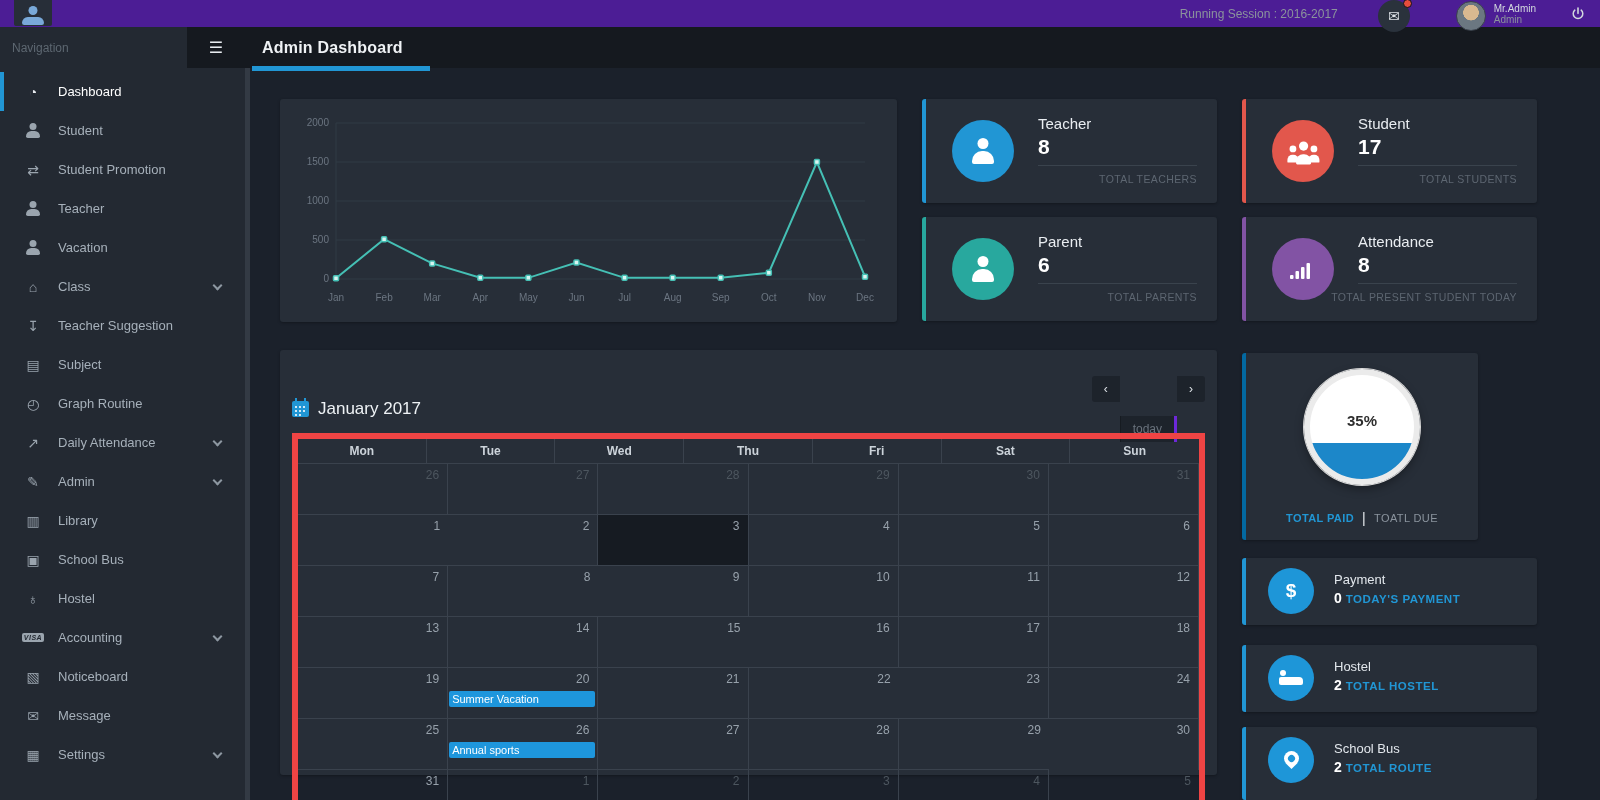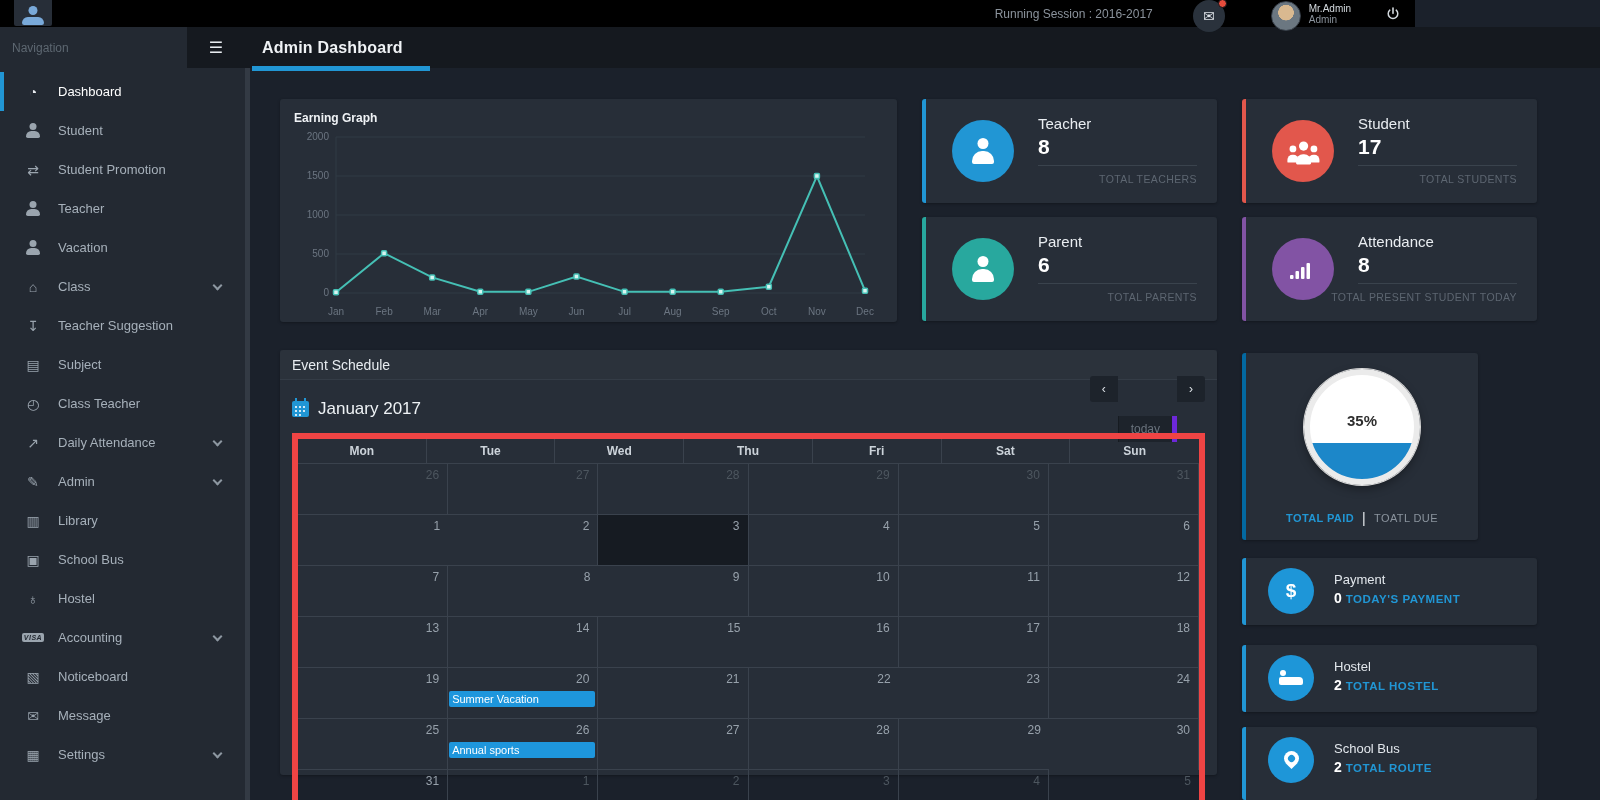--- a/index.html
+++ b/index.html
@@ -1,20 +1,20 @@
 <!DOCTYPE html>
 <html><head>
 <meta charset="utf-8">
 <style>
   *{margin:0;padding:0;box-sizing:border-box;}
   html,body{width:1600px;height:800px;overflow:hidden;}
   body{font-family:"Liberation Sans","DejaVu Sans",sans-serif;background:#1b212b;position:relative;color:#cfd6dd;}
 
   
-  .topbar{position:absolute;left:0;top:0;width:1415px;height:27px;background:#000000;display:flex;align-items:center;z-index:5;}
+  .topbar{position:absolute;left:0;top:0;width:1600px;height:27px;background:#4c1d95;display:flex;align-items:center;z-index:5;}
   .logo-box{position:absolute;left:14px;top:-6px;width:38px;height:32px;background:#272e38;display:flex;align-items:flex-end;justify-content:center;border-radius:2px;}
   .logo-person{position:relative;width:22px;height:18px;}
   .logo-person::before{content:"";position:absolute;top:-2px;left:50%;transform:translateX(-50%);width:9px;height:9px;border-radius:50%;background:#79a9d9;}
   .logo-person::after{content:"";position:absolute;bottom:1px;left:50%;transform:translateX(-50%);width:22px;height:8px;border-radius:8px 8px 3px 3px;background:#79a9d9;}
   .session{margin-left:auto;font-size:12px;color:#8b939c;padding-right:40px;}
   .msg-btn{position:relative;width:32px;height:32px;margin-top:4px;border-radius:50%;background:#2a323c;display:flex;align-items:center;justify-content:center;color:#dfe4e9;font-size:14px;margin-right:46px;}
   .msg-btn .dot{position:absolute;top:-1px;right:-2px;width:9px;height:9px;border-radius:50%;background:#e74c3c;border:1px solid #0f1319;}
   .avatar{width:30px;height:30px;margin-top:4px;border-radius:50%;background:radial-gradient(circle at 50% 38%,#d9b990 34%,#6b7781 36%);margin-right:8px;border:1px solid #3a424c;}
   .userblock{line-height:11px;margin-right:34px;}
   .userblock .uname{font-size:10px;color:#d3d9de;}
@@ -82,21 +82,21 @@
   .ev-head{height:30px;border-bottom:1px solid #343c46;background:rgba(255,255,255,.02);display:flex;align-items:center;padding-left:12px;font-size:14px;color:#e8edf1;}
   .month-row{position:absolute;left:12px;right:12px;top:42px;height:34px;display:flex;align-items:center;}
   .cal-icon{width:17px;height:16px;background:#2196d4;border-radius:2px;position:relative;margin-right:9px;}
   .cal-icon::before{content:"";position:absolute;top:5px;left:3px;width:2px;height:2px;background:#cfe9f8;box-shadow:4px 0 #cfe9f8,8px 0 #cfe9f8,0 4px #cfe9f8,4px 4px #cfe9f8,8px 4px #cfe9f8,0 8px #cfe9f8,4px 8px #cfe9f8;}
   .cal-icon::after{content:"";position:absolute;top:-3px;left:3px;width:2px;height:3px;background:#2196d4;box-shadow:9px 0 #2196d4;}
   .month-label{font-size:17px;color:#eef2f5;}
   .cal-nav{margin-left:auto;display:flex;}
   .cal-nav button{background:#1d232b;border:0;color:#dfe4e9;font-size:12px;height:26px;padding:0 12px;cursor:pointer;font-family:inherit;}
   .cal-nav .nav-prev{border-radius:3px 0 0 3px;}
   .cal-nav .nav-next{border-radius:0 3px 3px 0;}
-  .cal-nav .nav-today{color:#6a737d;border-left:1px solid #161b21;border-right:5px solid #6d28d9;margin-top:40px;}
+  .cal-nav .nav-today{color:#6a737d;border-left:1px solid #161b21;border-right:3px solid #6d28d9;margin-top:40px;}
   .cal-table{position:absolute;left:12px;right:12px;top:83px;border:6px solid #ef4444;}
   .cal-headrow{display:grid;grid-template-columns:repeat(7,1fr);}
   .cal-hcell{height:25px;display:flex;align-items:center;justify-content:center;font-size:12px;font-weight:700;color:#ccd3da;border-right:1px solid #3a424d;border-bottom:1px solid #3a424d;}
   .cal-hcell:last-child{border-right:0;}
   .cal-grid{display:grid;grid-template-columns:repeat(6,1fr);}
   .cal-cell{position:relative;height:51px;border-right:1px solid #3a424d;border-bottom:1px solid #3a424d;}
   .cal-cell:nth-child(7n){border-right:0;}
   .cal-grid .cal-cell:nth-last-child(-n+7){border-bottom:0;}
   .cal-cell .dnum{position:absolute;top:4px;right:8px;font-size:12px;color:#97a1ab;}
   .cal-cell.other .dnum{color:#4d565f;}
@@ -195,21 +195,21 @@
     <div class="side-item">
       <span class="s-icon">↧</span>
       <span class="s-label">Teacher Suggestion</span>
     </div>
     <div class="side-item">
       <span class="s-icon">▤</span>
       <span class="s-label">Subject</span>
     </div>
     <div class="side-item">
       <span class="s-icon">◴</span>
-      <span class="s-label">Class Teacher</span>
+      <span class="s-label">Graph Routine</span>
     </div>
     <div class="side-item">
       <span class="s-icon">↗</span>
       <span class="s-label">Daily Attendance</span>
       <span class="chev"></span>
     </div>
     <div class="side-item">
       <span class="s-icon">✎</span>
       <span class="s-label">Admin</span>
       <span class="chev"></span>
@@ -245,21 +245,20 @@
       <span class="s-icon">▦</span>
       <span class="s-label">Settings</span>
       <span class="chev"></span>
     </div>
   </nav>
 <div class="scroll-strip"></div>
 
 <div class="main">
 
   <div class="card earning">
-    <div class="c-title">Earning Graph</div>
     <svg id="earning-svg" width="585" height="198" viewBox="0 0 585 198">
         <line x1="42" y1="168" x2="571" y2="168" stroke="#313a45" stroke-width="1"></line>
         <text x="35" y="171" text-anchor="end" font-size="10" fill="#6b7581">0</text>
         <line x1="42" y1="129" x2="571" y2="129" stroke="#313a45" stroke-width="1"></line>
         <text x="35" y="132" text-anchor="end" font-size="10" fill="#6b7581">500</text>
         <line x1="42" y1="90" x2="571" y2="90" stroke="#313a45" stroke-width="1"></line>
         <text x="35" y="93" text-anchor="end" font-size="10" fill="#6b7581">1000</text>
         <line x1="42" y1="51" x2="571" y2="51" stroke="#313a45" stroke-width="1"></line>
         <text x="35" y="54" text-anchor="end" font-size="10" fill="#6b7581">1500</text>
         <line x1="42" y1="12" x2="571" y2="12" stroke="#313a45" stroke-width="1"></line>
@@ -334,21 +333,20 @@
         <rect x="22" y="0" width="3.5" height="20" rx="1" style="display:none"></rect>
       </svg>
     </div>
     <div class="st-title">Attendance</div>
     <div class="st-value">8</div>
     <div class="st-div"></div>
     <div class="st-cap">TOTAL PRESENT STUDENT TODAY</div>
   </div>
 
   <div class="card event-card">
-    <div class="ev-head">Event Schedule</div>
     <div class="month-row">
       <span class="cal-icon"></span>
       <span class="month-label">January 2017</span>
       <div class="cal-nav">
         <button class="nav-prev">‹</button>
         <button class="nav-today">today</button>
         <button class="nav-next">›</button>
       </div>
     </div>
     <div class="cal-table">

